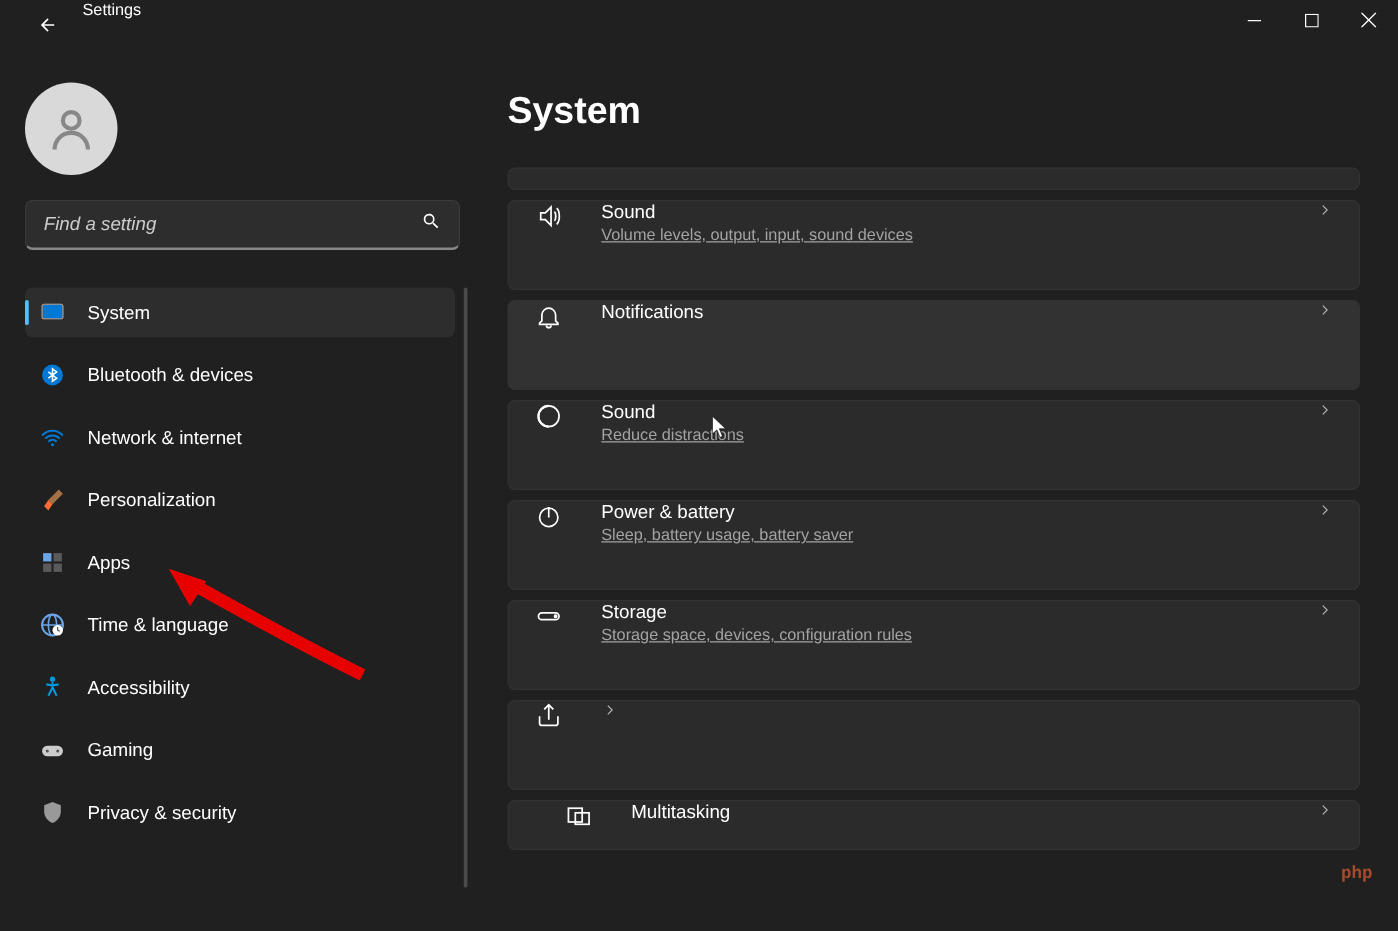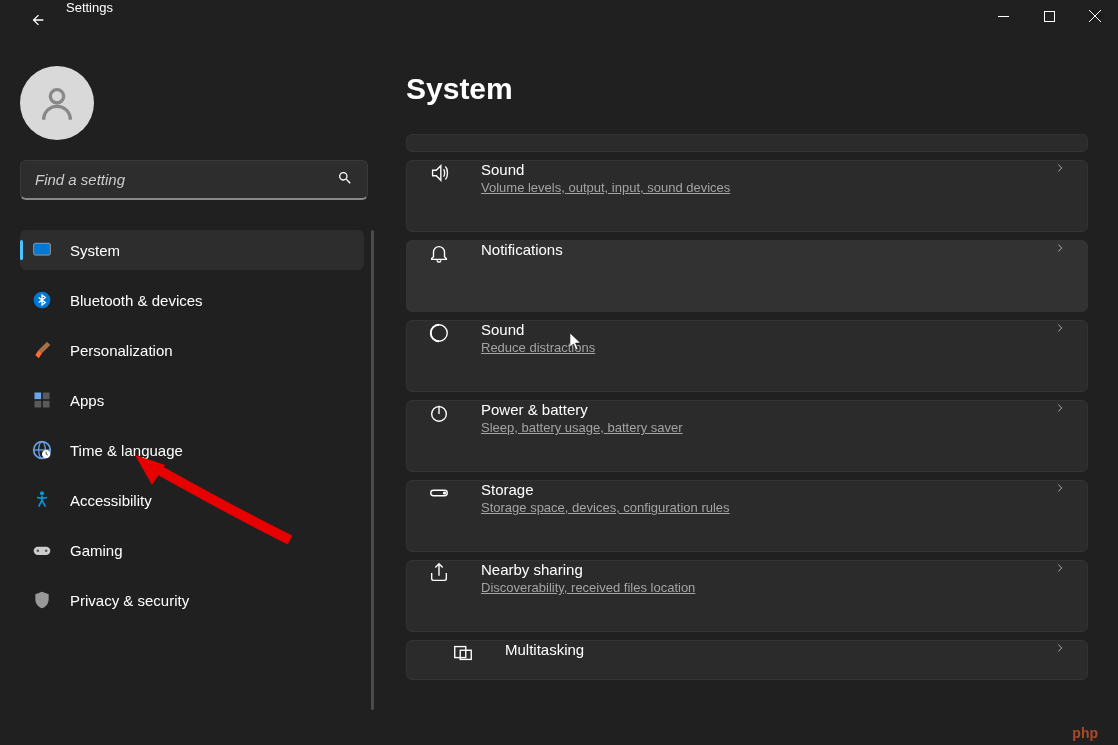--- a/index.html
+++ b/index.html
@@ -54,21 +54,21 @@
 
 
 .arrow-annot { position: absolute; left: 130px; top: 450px; pointer-events: none; z-index: 100; }
 .arrow-annot svg { width: 180px; height: 120px; }
 
 
 .cursor { position: absolute; left: 570px; top: 333px; z-index: 101; pointer-events: none; }
 .cursor svg { width: 14px; height: 18px; }
 
 
-.watermark { position: absolute; right: 20px; bottom: 4px; opacity: 0.6; font-size: 14px; color: #ff6633; font-family: Liberation Sans, sans-serif; font-weight: bold; }
+.watermark { position: absolute; right: 20px; bottom: 38px; opacity: 0.6; font-size: 14px; color: #ff6633; font-family: Liberation Mono, monospace; font-weight: bold; }
 </style>
 </head>
 <body>
 
 <div class="titlebar">
   <div class="back-btn">
     <svg viewBox="0 0 24 24">
         <path d="M20 11H7.8l5.6-5.6L12 4l-8 8 8 8 1.4-1.4L7.8 13H20v-2z"></path>
       </svg>
   </div>
@@ -127,20 +127,29 @@
       <div class="nav-item">
         <span class="nav-icon">
             <svg viewBox="0 0 24 24">
               <circle cx="12" cy="12" r="10" fill="#0078d4"></circle>
               <path d="M12 6l4 3-4 3 4 3-4 3V6zM8 9l4 3M8 15l4-3" stroke="#fff" stroke-width="1.5" fill="none"></path>
             </svg>
           </span>
         <span class="nav-label">Bluetooth &amp; devices</span>
       </div>
 
+      <div class="nav-item">
+        <span class="nav-icon">
+            <svg viewBox="0 0 24 24">
+              <path d="M2 10c6-6 14-6 20 0M5 13c4-4 10-4 14 0M8 16c2.5-2.5 5.5-2.5 8 0" stroke="#0078d4" stroke-width="2" fill="none"></path>
+              <circle cx="12" cy="19" r="1.5" fill="#0078d4"></circle>
+            </svg>
+          </span>
+        <span class="nav-label">Network &amp; internet</span>
+      </div>
 
       <div class="nav-item">
         <span class="nav-icon">
             <svg viewBox="0 0 24 24">
               <path d="M18 2l4 4-10 10-4-4L18 2z" fill="#a57046"></path>
               <path d="M8 12l4 4-4 6-4-4 4-6z" fill="#ff6b35"></path>
             </svg>
           </span>
         <span class="nav-label">Personalization</span>
       </div>
@@ -286,24 +295,20 @@
               <path d="M9 6l6 6-6 6"></path>
             </svg></span>
       </div>
 
       <div class="card">
         <span class="card-icon">
             <svg viewBox="0 0 24 24">
               <path d="M4 12v6a2 2 0 002 2h12a2 2 0 002-2v-6M16 6l-4-4-4 4M12 2v13" stroke="#fff" fill="none"></path>
             </svg>
           </span>
-        <div class="card-text">
-            <div class="card-title">Nearby sharing</div>
-            <div class="card-desc">Discoverability, received files location</div>
-          </div>
         <span class="card-chevron"><svg viewBox="0 0 24 24">
               <path d="M9 6l6 6-6 6"></path>
             </svg></span>
       </div>
 
       <div class="card" style="height:40px;padding-left:44px;">
         <span class="card-icon">
             <svg viewBox="0 0 24 24">
               <rect x="3" y="5" width="12" height="12" stroke="#fff" fill="none"></rect>
               <rect x="9" y="9" width="12" height="10" stroke="#fff" fill="none"></rect>

